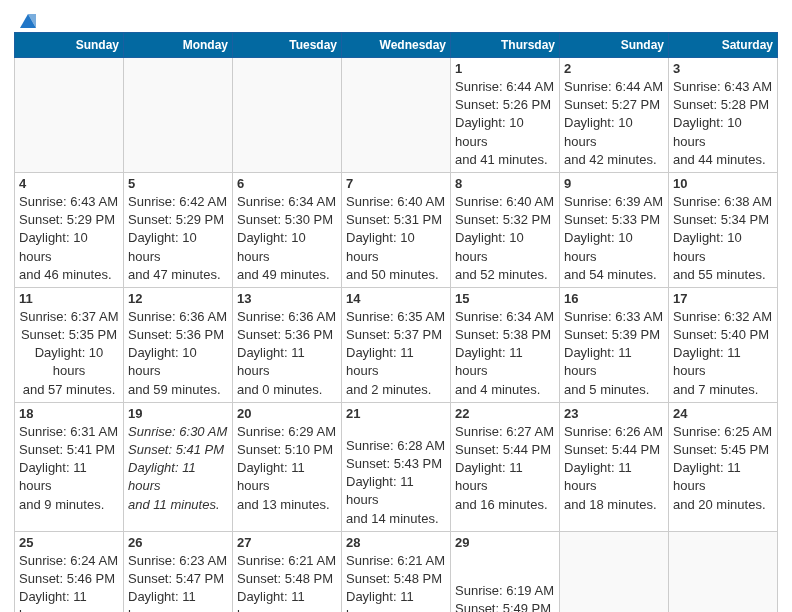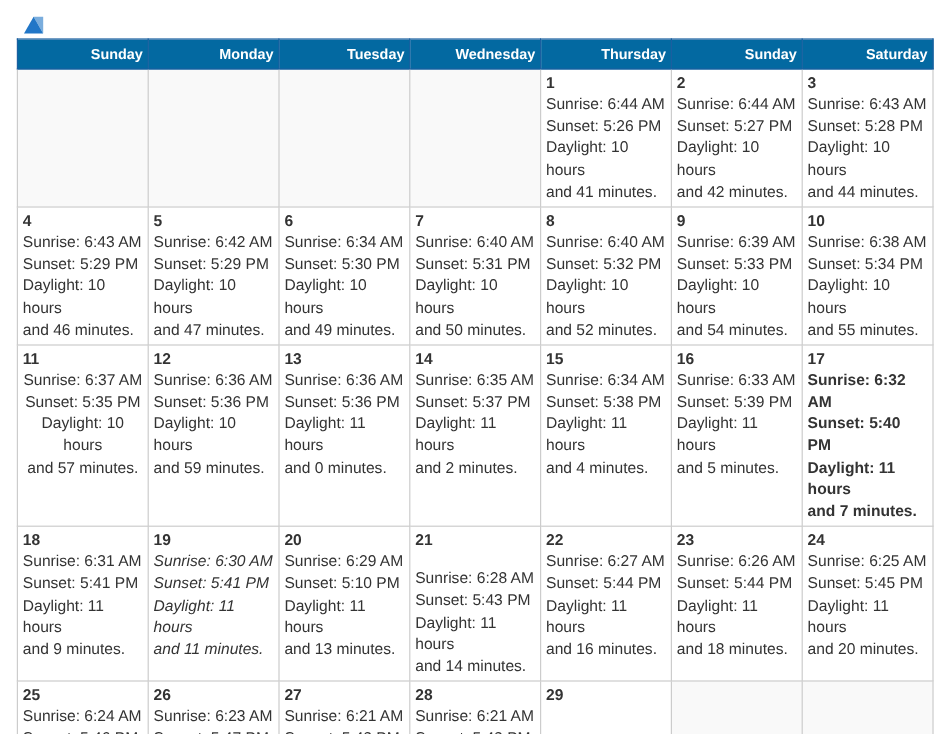--- a/index.html
+++ b/index.html
@@ -244,21 +244,21 @@
           </td>
           <td>
             <span class="day-number">16</span>
             <div class="day-info" style="white-space: pre-line;">Sunrise: 6:33 AM
 Sunset: 5:39 PM
 Daylight: 11 hours
 and 5 minutes.</div>
           </td>
           <td>
             <span class="day-number">17</span>
-            <div class="day-info" style="white-space: pre-line; font-weight: bold;">Sunrise: 6:32 AM
+            <div class="day-info" style="white-space: pre-line;">Sunrise: 6:32 AM
 Sunset: 5:40 PM
 Daylight: 11 hours
 and 7 minutes.</div>
           </td>
         </tr>
         <tr>
           <td>
             <span class="day-number">18</span>
             <div class="day-info" style="white-space: pre-line;">Sunrise: 6:31 AM
 Sunset: 5:41 PM

